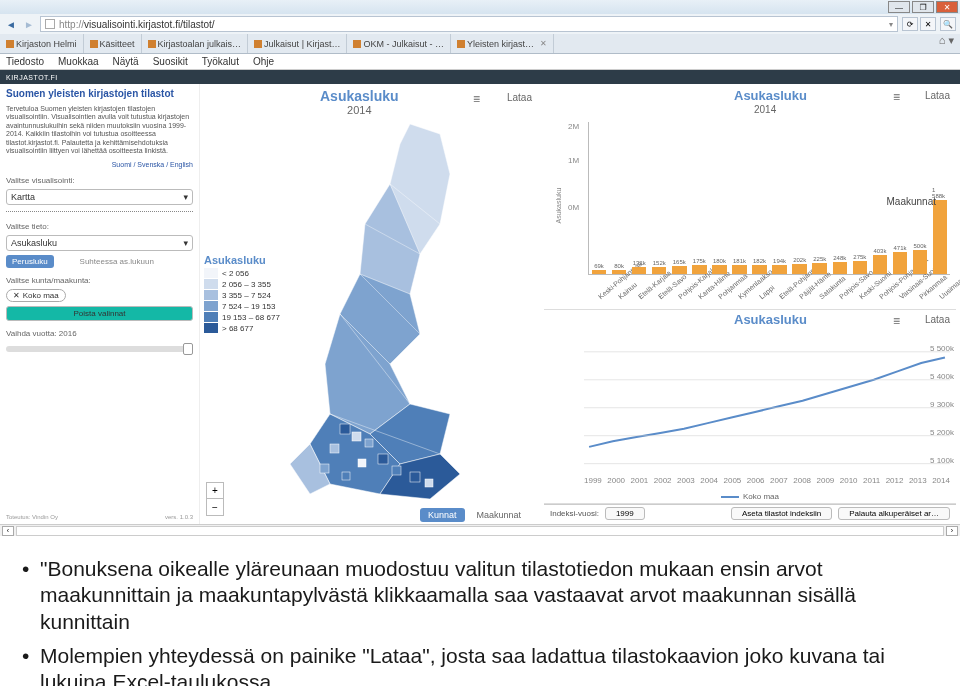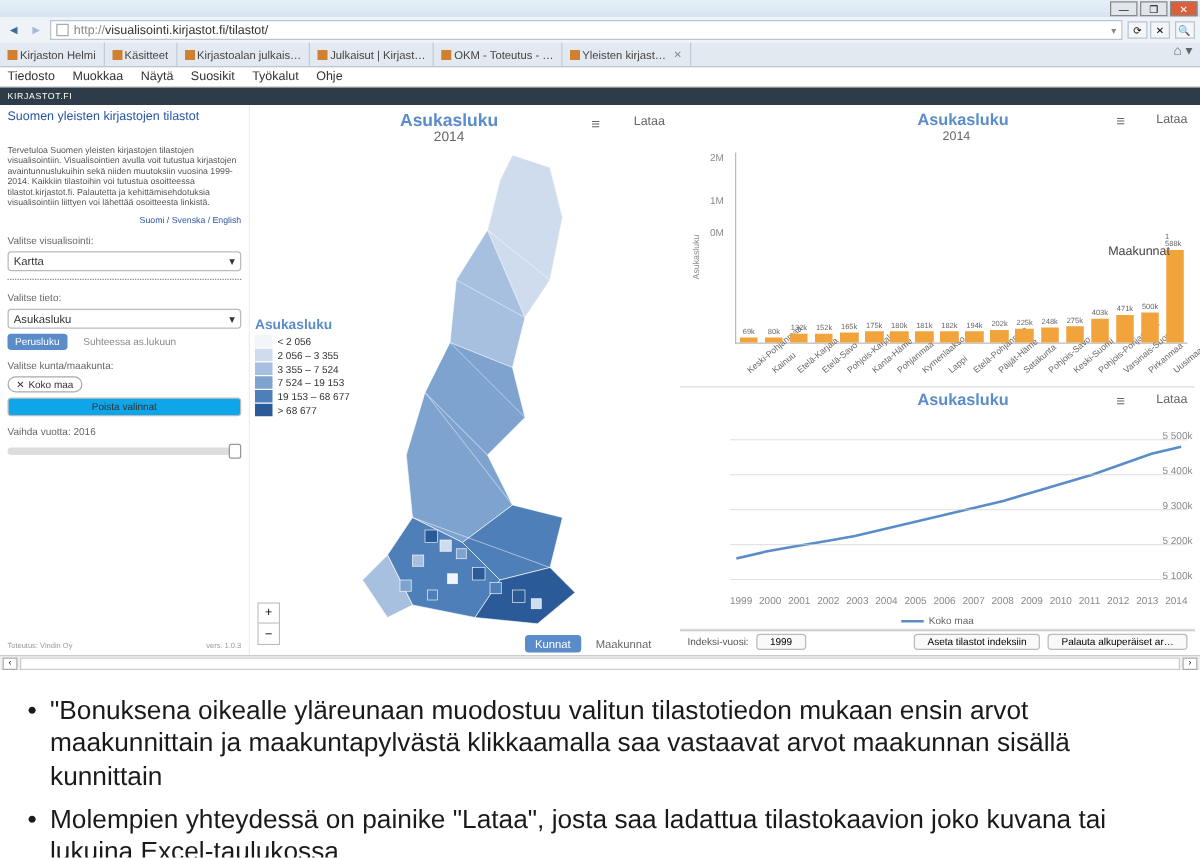--- a/index.html
+++ b/index.html
@@ -26,31 +26,31 @@
   .tab-x { font-size: 8px; color: #888; margin-left: 4px; }
   .tabbar .home { margin-left: auto; padding: 0 6px; color: #666; }
 
   .menubar { display: flex; gap: 14px; padding: 2px 6px; background: #fff; border-bottom: 1px solid #ccc; font-size: 10px; color: #333; height: 16px; align-items: center; }
 
   .topbar { background: #2d3c48; color: #fff; height: 14px; display: flex; align-items: center; padding: 0 6px; font-size: 8px; }
 
   
   .content { display: flex; height: 440px; }
   .sidebar { width: 200px; padding: 4px 6px; background: #fff; border-right: 1px solid #eee; font-size: 9px; color: #333; display: flex; flex-direction: column; gap: 4px; }
-  .sidebar-title { font-weight: normal; color: #2a55a5; font-size: 10px; margin-bottom: 14px; }
+  .sidebar-title { font-weight: bold; color: #2a55a5; font-size: 10px; margin-bottom: 2px; }
   .sidebar-desc { font-size: 7px; color: #555; line-height: 1.2; margin-bottom: 2px; }
   .langlinks { font-size: 7px; color: #2a55a5; text-align: right; }
   .sect-label { font-size: 8px; color: #666; margin-top: 4px; }
   .selectbox { border: 1px solid #bbb; border-radius: 3px; padding: 2px 4px; font-size: 9px; background: #fff; display: flex; justify-content: space-between; align-items: center; }
-  .pillrow { display: flex; gap: 7px; align-items: center; }
+  .pillrow { display: flex; gap: 20px; align-items: center; }
   .pill { border-radius: 3px; padding: 2px 6px; font-size: 8px; }
   .pill.active { background: #5a8cc9; color: #fff; }
   .pill.inactive { color: #888; text-align: right; }
   .chip { border: 1px solid #aaa; border-radius: 10px; padding: 1px 6px; font-size: 8px; display: inline-flex; align-items: center; gap: 3px; }
-  .ghostbtn { border: 1px solid #bbb; border-radius: 3px; padding: 2px 4px; font-size: 8px; background: #0ea5e9; text-align: center; }
+  .ghostbtn { border: 1px solid #bbb; border-radius: 3px; padding: 2px 4px; font-size: 8px; background: #14b8a6; text-align: center; }
   .slider { width: 100%; height: 6px; background: #ddd; border-radius: 3px; position: relative; margin: 4px 0; }
   .slider .knob { position: absolute; right: 0; top: -3px; width: 10px; height: 12px; background: #fff; border: 1px solid #999; border-radius: 2px; }
   .footer-note { font-size: 6px; color: #999; display: flex; justify-content: space-between; margin-top: auto; }
 
   .zoomctrl { position: absolute; left: 206px; bottom: 170px; display: flex; flex-direction: column; border: 1px solid #bbb; }
   .zoomctrl div { width: 16px; height: 16px; background: #fff; border-bottom: 1px solid #bbb; display:flex;align-items:center;justify-content:center;font-size:10px; }
   .zoomctrl div:last-child { border-bottom: none; }
 
   
   .map-panel { flex: 0 0 340px; position: relative; background: #fff; }
@@ -148,21 +148,21 @@
   <div class="tab">
       <span class="tab-icon"></span>
       <span>Kirjastoalan julkais…</span>
     </div>
   <div class="tab">
       <span class="tab-icon"></span>
       <span>Julkaisut | Kirjast…</span>
     </div>
   <div class="tab">
       <span class="tab-icon"></span>
-      <span>OKM - Toteutus - …</span>
+      <span>OKM - Julkaisut - …</span>
     </div>
   <div class="tab">
       <span class="tab-icon"></span>
       <span>Yleisten kirjast…</span>
       <span class="tab-x">✕</span>
     </div>
   <div class="home">⌂ ▾</div>
 </div>
 
 <div class="menubar">
@@ -299,21 +299,21 @@
   <div class="charts">
 
     <div class="chart-block" style="flex:1.15">
       <div class="ch-title">Asukasluku</div>
       <div class="ch-sub">2014</div>
       <div class="ch-menu">≡</div>
       <div class="ch-lataa">Lataa</div>
       <div class="ylabel">Asukasluku</div>
       <div class="ytick" style="top:36px">2M</div>
       <div class="ytick" style="top:70px">1M</div>
-      <div class="ytick" style="top:96px">0M</div>
+      <div class="ytick" style="top:117px">0M</div>
       <div class="bars" id="bars">
           <div class="bar-wrap">
             <div class="bar-val">69k</div>
             <div class="bar" style="height: 3.19125px;"></div>
             <div class="bar-lbl">Keski-Pohjanmaa</div>
           </div>
           <div class="bar-wrap">
             <div class="bar-val">80k</div>
             <div class="bar" style="height: 3.7px;"></div>
             <div class="bar-lbl">Kainuu</div>

